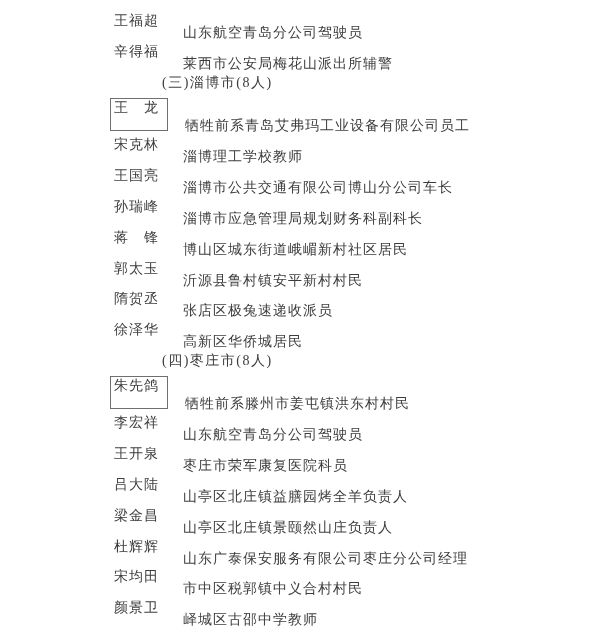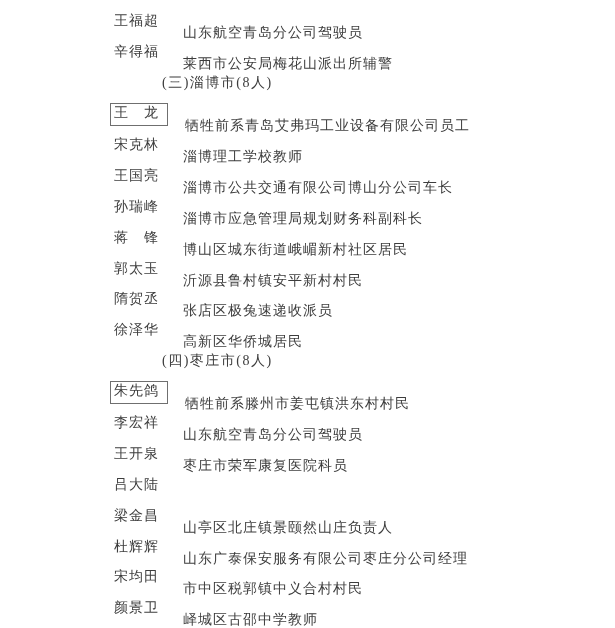--- a/index.html
+++ b/index.html
@@ -27,21 +27,21 @@
     white-space: pre;
   }
   .name {
     display: inline-block;
     min-width: 52px;
     flex: 0 0 auto;
   }
   .name.boxed {
     min-width: 50px;
     border: 1px solid var(--box-border-color, #6f6f6f);
-    padding: 0px 3px 3px 3px;
+    padding: 0px 3px 13px 3px;
     margin-left: -4px;
   }
   .desc {
     margin-left: 17px;
     flex: 0 0 auto;
     margin-top: 24px;
   }
   .section-header {
     letter-spacing: 1.5px;
     margin-left: 48px;
@@ -120,20 +120,21 @@
     <span class="desc">山东航空青岛分公司驾驶员</span>
   </div>
 
   <div class="row">
     <span class="name">王开泉</span>
     <span class="desc">枣庄市荣军康复医院科员</span>
   </div>
 
   <div class="row">
     <span class="name">吕大陆</span>
+    <span class="desc">山亭区北庄镇益膳园烤全羊负责人</span>
   </div>
 
   <div class="row">
     <span class="name">梁金昌</span>
     <span class="desc">山亭区北庄镇景颐然山庄负责人</span>
   </div>
 
   <div class="row">
     <span class="name">杜辉辉</span>
     <span class="desc">山东广泰保安服务有限公司枣庄分公司经理</span>

